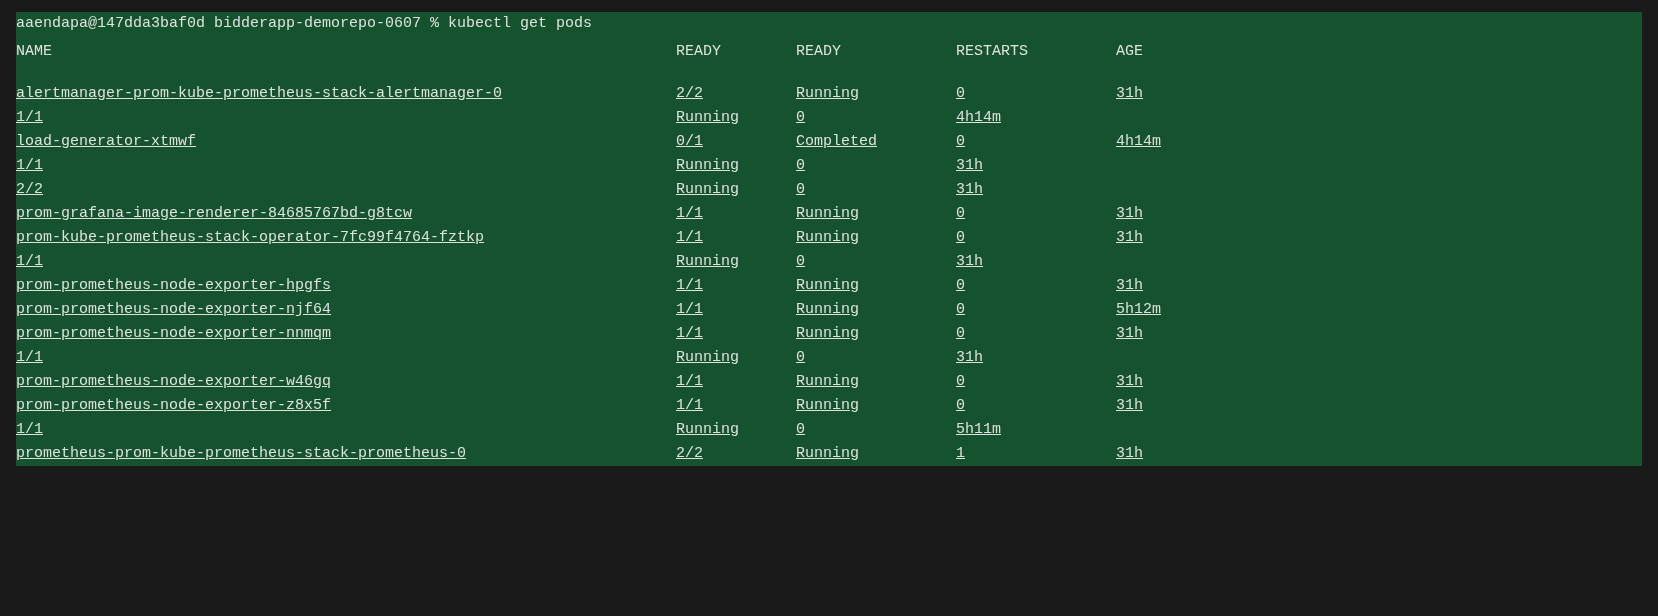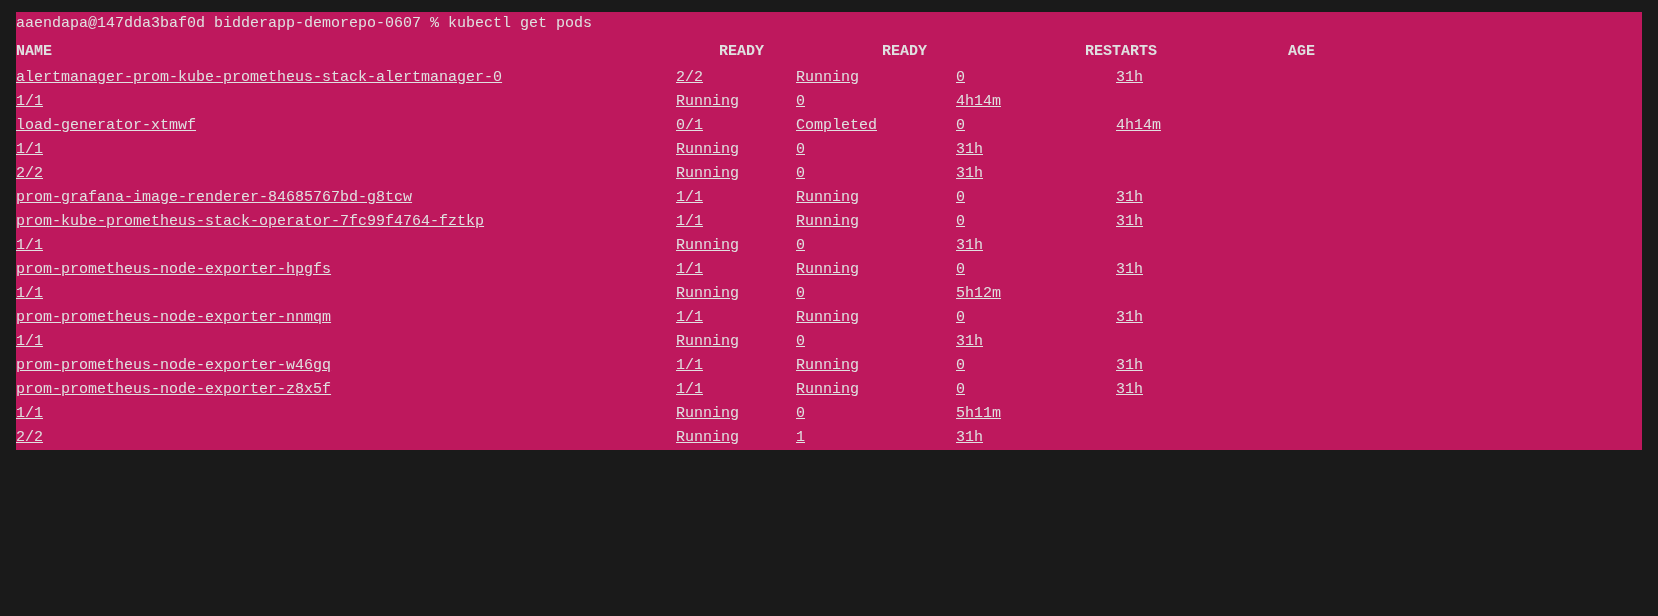--- a/index.html
+++ b/index.html
@@ -6,37 +6,36 @@
     body {
       background-color: #1a1a1a;
       font-family: 'Courier New', Courier, monospace;
       font-size: 15px;
       color: #e0e0e0;
       width: 1658px;
       min-height: 616px;
       padding: 12px 16px;
     }
     .terminal {
-      background-color: #be185d;
+      background-color: #14532d;
       width: 100%;
     }
     .command-line {
       color: #e0e0e0;
       white-space: pre;
       margin-bottom: 4px;
       line-height: 1.6;
     }
     .table-header {
       display: grid;
       grid-template-columns: 660px 120px 160px 160px 120px;
       color: #e0e0e0;
-      font-weight: bold;
+      font-weight: normal;
       line-height: 1.6;
-      margin-bottom: 2px;
-      gap: 43px;
+      margin-bottom: 18px;
     }
     .table-row {
       display: grid;
       grid-template-columns: 660px 120px 160px 160px 120px;
       line-height: 1.6;
       text-decoration: underline;
     }
     .col { white-space: nowrap; }
     .col-name { color: #e0e0e0; }
     .col-ready { color: #e0e0e0; }
@@ -113,20 +112,21 @@
     <div class="col col-age">31h</div>
   </div>
       <div class="table-row">
     <div class="col col-name">prom-prometheus-node-exporter-hpgfs</div>
     <div class="col col-ready">1/1</div>
     <div class="col col-status-running">Running</div>
     <div class="col col-restarts">0</div>
     <div class="col col-age">31h</div>
   </div>
       <div class="table-row">
+    <div class="col col-name">prom-prometheus-node-exporter-njf64</div>
     <div class="col col-ready">1/1</div>
     <div class="col col-status-running">Running</div>
     <div class="col col-restarts">0</div>
     <div class="col col-age">5h12m</div>
   </div>
       <div class="table-row">
     <div class="col col-name">prom-prometheus-node-exporter-nnmqm</div>
     <div class="col col-ready">1/1</div>
     <div class="col col-status-running">Running</div>
     <div class="col col-restarts">0</div>
@@ -152,19 +152,20 @@
     <div class="col col-restarts">0</div>
     <div class="col col-age">31h</div>
   </div>
       <div class="table-row">
     <div class="col col-ready">1/1</div>
     <div class="col col-status-running">Running</div>
     <div class="col col-restarts">0</div>
     <div class="col col-age">5h11m</div>
   </div>
       <div class="table-row">
+    <div class="col col-name">prometheus-prom-kube-prometheus-stack-prometheus-0</div>
     <div class="col col-ready">2/2</div>
     <div class="col col-status-running">Running</div>
     <div class="col col-restarts">1</div>
     <div class="col col-age">31h</div>
   </div>
     </div>
 </div>
 
 </body></html>

